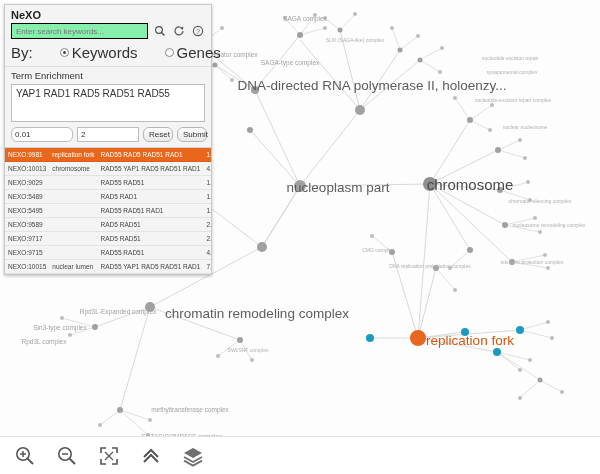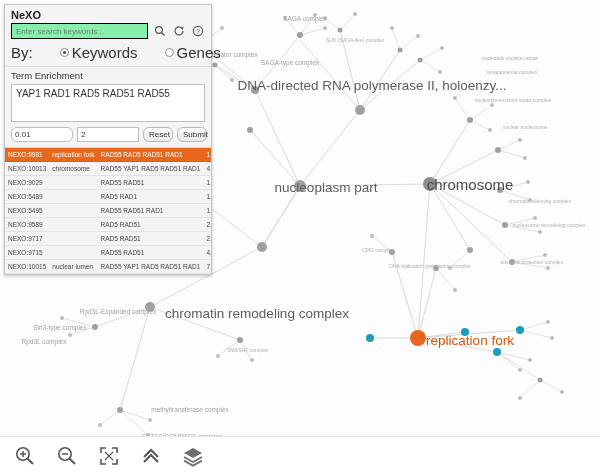--- a/index.html
+++ b/index.html
@@ -399,21 +399,21 @@
         <div class="net-label small" style="left: 305px; top: 18px;">SAGA complex</div>
         <div class="net-label tiny" style="left: 355px; top: 40px;">SLIK (SAGA-like) complex</div>
         <div class="net-label small" style="left: 232px; top: 54px;">mediator complex</div>
         <div class="net-label small" style="left: 290px; top: 62px;">SAGA-type complex</div>
         <div class="net-label tiny" style="left: 513px; top: 100px;">nucleotide-excision repair complex</div>
         <div class="net-label tiny" style="left: 510px; top: 58px;">nucleotide excision repair</div>
         <div class="net-label tiny" style="left: 512px; top: 72px;">synaptonemal complex</div>
         <div class="net-label tiny" style="left: 525px; top: 127px;">nuclear nucleosome</div>
         <div class="net-label big" style="left: 372px; top: 85px;">DNA-directed RNA polymerase II, holoenzy...</div>
         <div class="net-label tiny" style="left: 140px; top: 204px;">H4/H2A histone acetyltransferase complex</div>
-        <div class="net-label big" style="left: 326px; top: 187px;">nucleoplasm part</div>
+        <div class="net-label big" style="left: 338px; top: 187px;">nucleoplasm part</div>
         <div class="net-label huge" style="left: 470px; top: 184px;">chromosome</div>
         <div class="net-label tiny" style="left: 540px; top: 201px;">chromatin silencing complex</div>
         <div class="net-label tiny" style="left: 549px; top: 225px;">nucleosome remodeling complex</div>
         <div class="net-label tiny" style="left: 378px; top: 250px;">CMG complex</div>
         <div class="net-label tiny" style="left: 430px; top: 266px;">DNA replication preinitiation complex</div>
         <div class="net-label tiny" style="left: 532px; top: 262px;">telomere protection complex</div>
         <div class="net-label mid" style="left: 168px; top: 251px;">nuclear chromatin</div>
         <div class="net-label small" style="left: 118px; top: 311px;">Rpd3L-Expanded complex</div>
         <div class="net-label big" style="left: 257px; top: 313px;">chromatin remodeling complex</div>
         <div class="net-label big accent" style="left: 470px; top: 340px;">replication fork</div>

